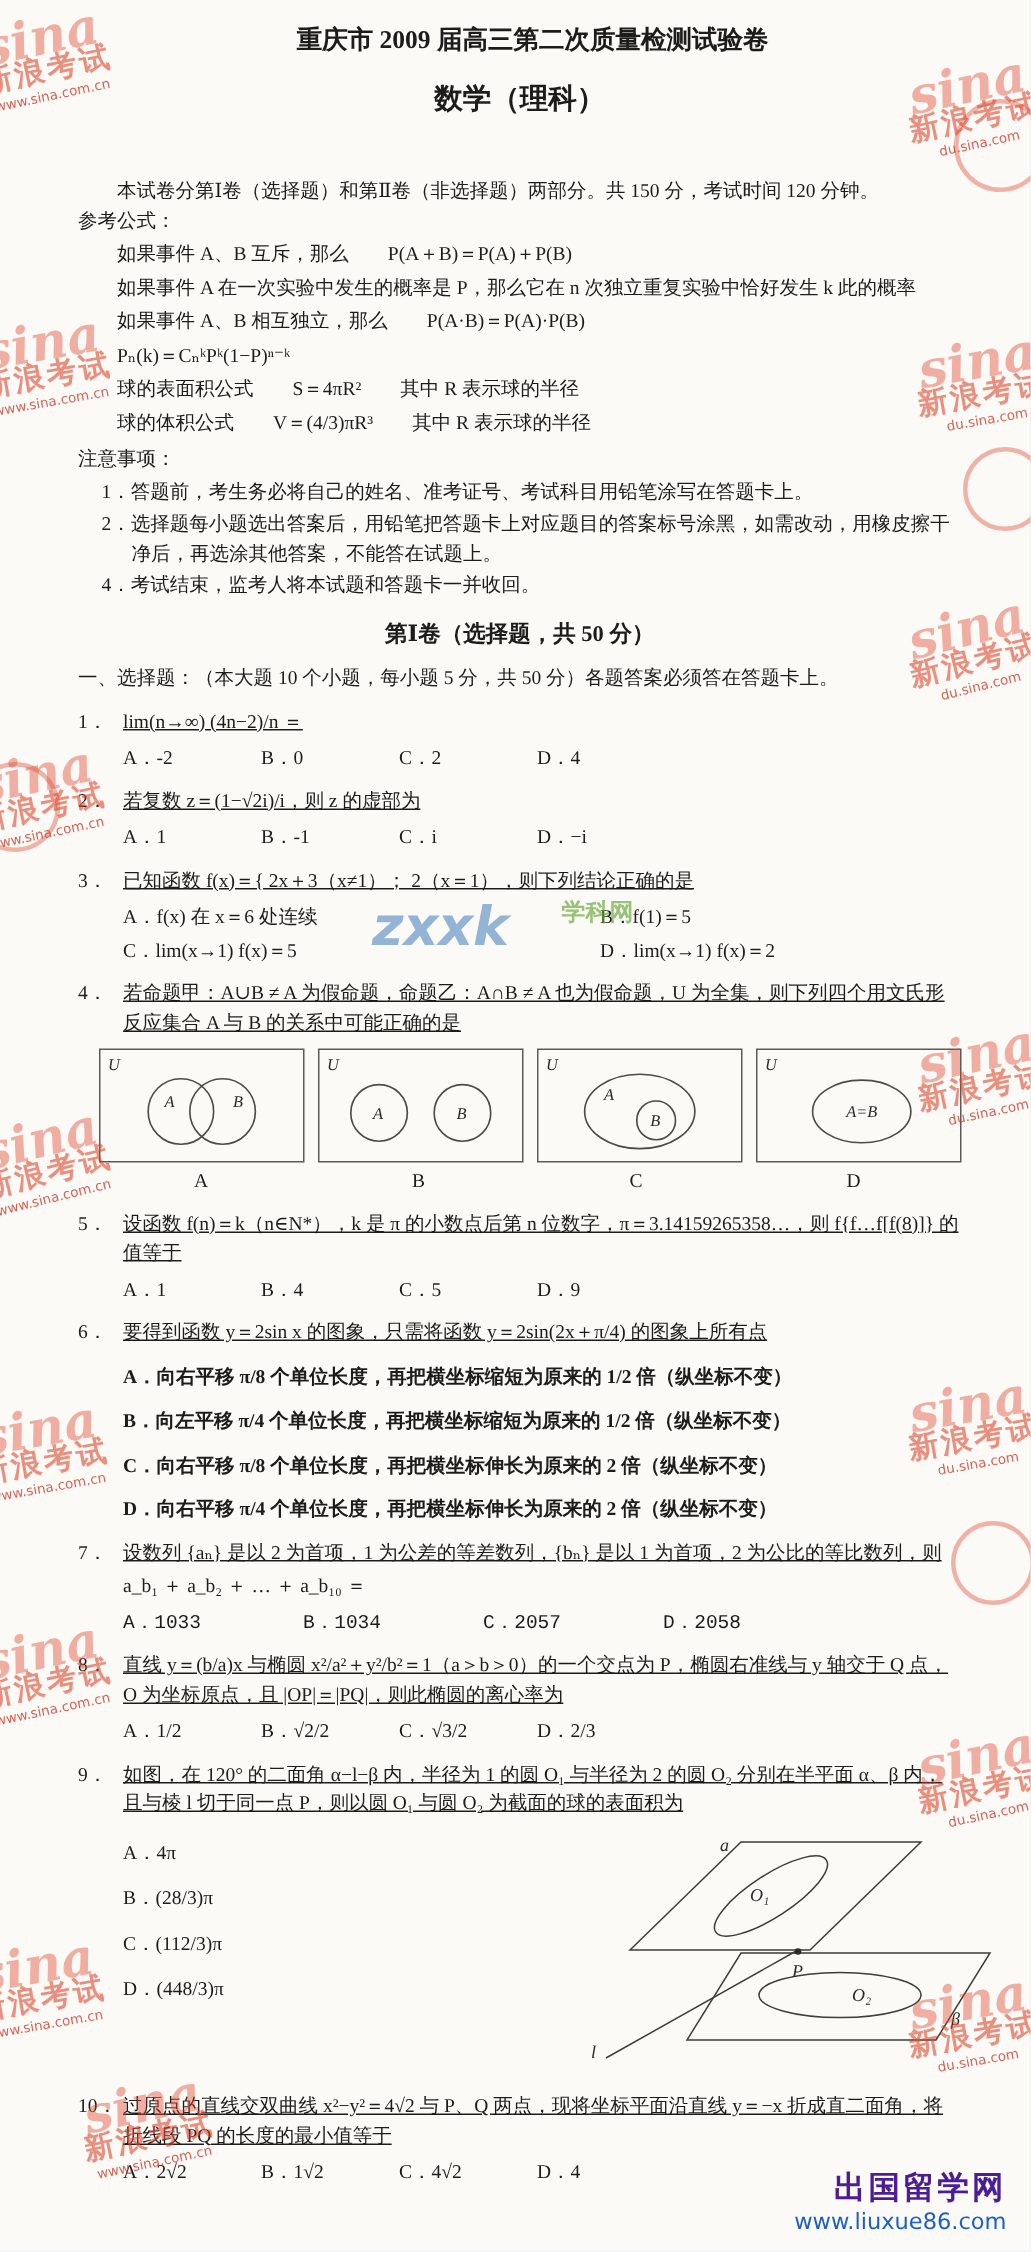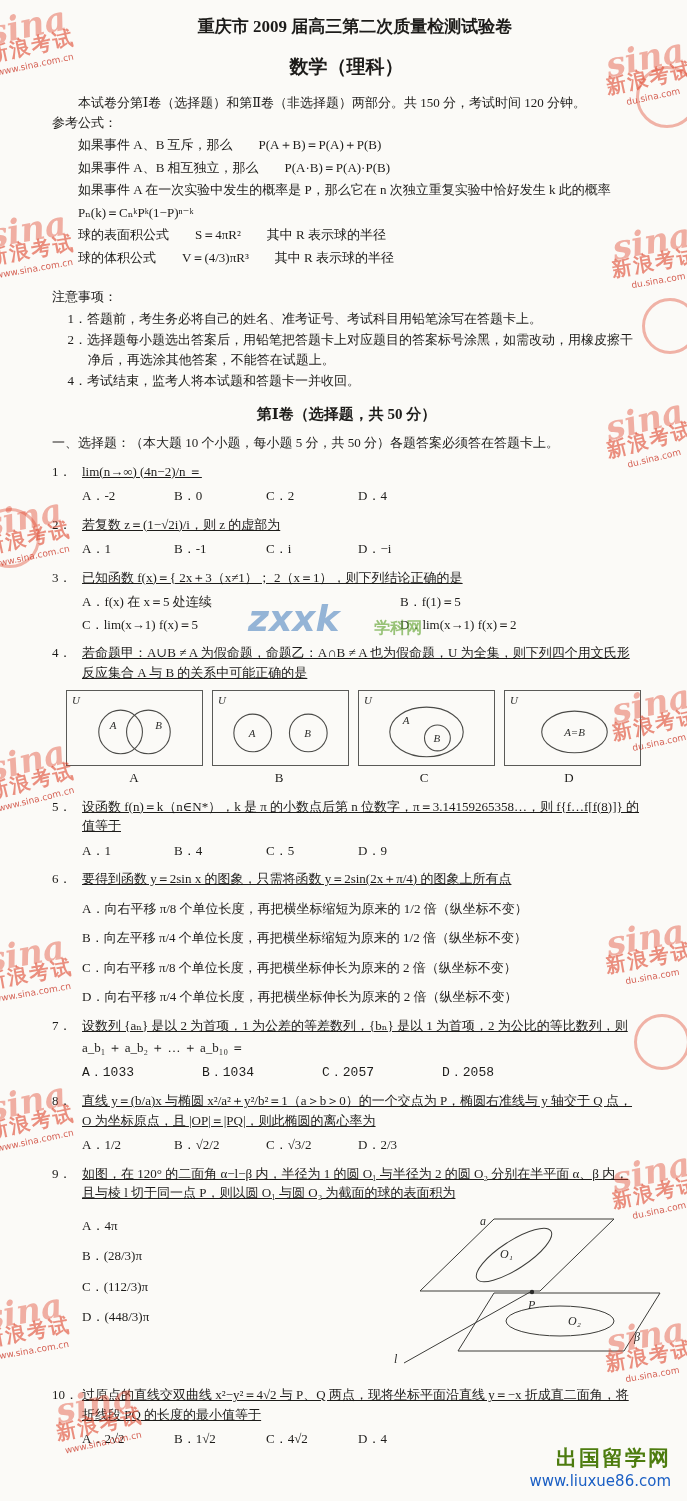--- a/index.html
+++ b/index.html
@@ -2,37 +2,37 @@
 <html><head>
 <meta charset="utf-8">
 <style>
   html,body{margin:0;padding:0;}
   body{background:#d8d8d5;font-family:"Liberation Serif","DejaVu Serif",serif;}
   .page{position:relative;width:687px;height:1501px;margin:0 auto;background:#fbfaf7;overflow:hidden;color:#1d1c1a;}
   .content{position:relative;z-index:1;padding:14px 46px 20px 52px;font-size:13px;line-height:1.5;}
   .wm{position:absolute;inset:0;z-index:2;pointer-events:none;}
 
   .exam-title{text-align:center;font-weight:700;font-size:17px;padding-left:17px;}
-  .exam-subject{text-align:center;font-weight:700;font-size:19px;margin:13px 0 12px;}
+  .exam-subject{text-align:center;font-weight:700;font-size:19px;margin:13px 0 36px;}
   .indent{text-indent:2em;}
   .formula{padding-left:2em;margin-top:3px;}
-  .notes-heading{margin-top:20px;}
+  .notes-heading{margin-top:5px;}
   .note{margin-left:1.2em;padding-left:1.55em;text-indent:-1.55em;margin-top:2px;}
   .sec-title{text-align:center;font-weight:700;font-size:15px;margin:12px 0 8px;}
   .sec-intro{margin-bottom:2px;}
 
   .q{margin-top:9px;}
   .q-head{display:flex;}
   .q-num{flex:0 0 auto;min-width:26px;padding-right:4px;}
   .q-stem{flex:1;text-decoration:underline;}
   .opts{display:flex;padding-left:30px;margin-top:5px;}
   .opts .opt{flex:0 0 92px;}
   .opts.wide .opt{flex:0 0 120px;font-family:Liberation Mono, monospace;}
   .opts-grid{display:grid;grid-template-columns:318px auto;padding-left:30px;margin-top:5px;row-gap:3px;}
-  .opts-stack{padding-left:30px;}
+  .opts-stack{padding-left:30px;font-weight:bold;}
   .opts-stack .opt{display:block;margin-top:10px;}
   .q7-formula{padding-left:30px;margin-top:3px;}
 
   .venn-row{display:flex;gap:9px;margin:8px 0 0 14px;}
   .venn-box{width:136px;height:74px;border:1px solid #5a5a57;background:#fbfaf7;}
   .venn-box svg{width:100%;height:100%;display:block;}
   .vc{fill:none;stroke:#4b4b48;stroke-width:1.1;}
   .vt{font-size:11px;fill:#2a2a28;font-style:italic;}
   .venn-caps{display:flex;gap:9px;margin-left:14px;margin-top:2px;}
   .venn-caps span{width:136px;text-align:center;}
@@ -43,43 +43,43 @@
   .q9-figwrap{flex:1;padding-top:6px;}
   .q9-figwrap svg{width:300px;height:160px;}
   .plane{fill:none;stroke:#3c3c39;stroke-width:1;}
   .ft{font-size:12px;fill:#2a2a28;font-style:italic;}
 
   .stamp{position:absolute;width:128px;text-align:center;transform:rotate(var(--r,-12deg));}
   .st-script{font-style:italic;font-weight:700;font-size:34px;line-height:.9;color:rgba(224,70,45,.42);font-family:"DejaVu Serif",serif;}
   .st-brand{font-weight:700;font-size:20px;letter-spacing:2px;color:rgba(224,70,45,.6);margin-top:-8px;}
   .st-domain{font-size:9px;color:rgba(200,45,30,.75);font-family:"DejaVu Sans",sans-serif;}
   .seal{position:absolute;border:3px solid rgba(224,70,45,.4);border-radius:50%;}
-  .zxxk{position:absolute;display:flex;align-items:flex-end;gap:7px;}
+  .zxxk{position:absolute;display:flex;align-items:flex-start;gap:7px;}
   .zx-letters{font-size:36px;font-weight:700;font-style:italic;color:rgba(46,109,181,.5);font-family:"DejaVu Sans",sans-serif;}
   .zx-name{font-size:16px;font-weight:700;color:rgba(99,165,50,.65);margin-left:28px;}
   .liuxue{position:absolute;right:16px;top:1444px;text-align:right;}
-  .lx-name{font-size:21px;font-weight:700;color:#4d7c0f;letter-spacing:2px;}
+  .lx-name{font-size:21px;font-weight:700;color:#4c1d95;letter-spacing:2px;}
   .lx-url{font-size:15px;color:#1b5fc4;font-family:"DejaVu Sans",sans-serif;}
 </style>
 </head>
 <body>
 
 <div class="page">
 
   <div class="content">
 
     <div class="exam-title">重庆市 2009 届高三第二次质量检测试验卷</div>
     <div class="exam-subject">数学（理科）</div>
 
     <div class="indent">本试卷分第Ⅰ卷（选择题）和第Ⅱ卷（非选择题）两部分。共 150 分，考试时间 120 分钟。</div>
 
     <div>参考公式：</div>
     <div class="formula">如果事件 A、B 互斥，那么　　P(A＋B)＝P(A)＋P(B)</div>
+    <div class="formula">如果事件 A 在一次实验中发生的概率是 P，那么它在 n 次独立重复实验中恰好发生 k 此的概率</div>
     <div class="formula">如果事件 A、B 相互独立，那么　　P(A·B)＝P(A)·P(B)</div>
-    <div class="formula">如果事件 A 在一次实验中发生的概率是 P，那么它在 n 次独立重复实验中恰好发生 k 此的概率</div>
     <div class="formula">Pₙ(k)＝CₙᵏPᵏ(1−P)ⁿ⁻ᵏ</div>
     <div class="formula">球的表面积公式　　S＝4πR²　　其中 R 表示球的半径</div>
     <div class="formula">球的体积公式　　V＝(4/3)πR³　　其中 R 表示球的半径</div>
 
     <div class="notes-heading">注意事项：</div>
     <div class="note">1．答题前，考生务必将自己的姓名、准考证号、考试科目用铅笔涂写在答题卡上。</div>
     <div class="note">2．选择题每小题选出答案后，用铅笔把答题卡上对应题目的答案标号涂黑，如需改动，用橡皮擦干净后，再选涂其他答案，不能答在试题上。</div>
     <div class="note">4．考试结束，监考人将本试题和答题卡一并收回。</div>
 
     <div class="sec-title">第Ⅰ卷（选择题，共 50 分）</div>
@@ -110,21 +110,21 @@
         <span class="opt">D．−i</span>
       </div>
     </div>
 
     <div class="q">
       <div class="q-head">
         <span class="q-num">3．</span>
         <span class="q-stem">已知函数 f(x)＝{ 2x＋3（x≠1）； 2（x＝1），则下列结论正确的是</span>
       </div>
       <div class="opts-grid">
-        <span>A．f(x) 在 x＝5 处连续</span>
+        <span>A．f(x) 在 x＝6 处连续</span>
         <span>B．f(1)＝5</span>
         <span>C．lim(x→1) f(x)＝5</span>
         <span>D．lim(x→1) f(x)＝2</span>
       </div>
     </div>
 
     <div class="q">
       <div class="q-head">
         <span class="q-num">4．</span>
         <span class="q-stem">若命题甲：A∪B ≠ A 为假命题，命题乙：A∩B ≠ A 也为假命题，U 为全集，则下列四个用文氏形反应集合 A 与 B 的关系中可能正确的是</span>

